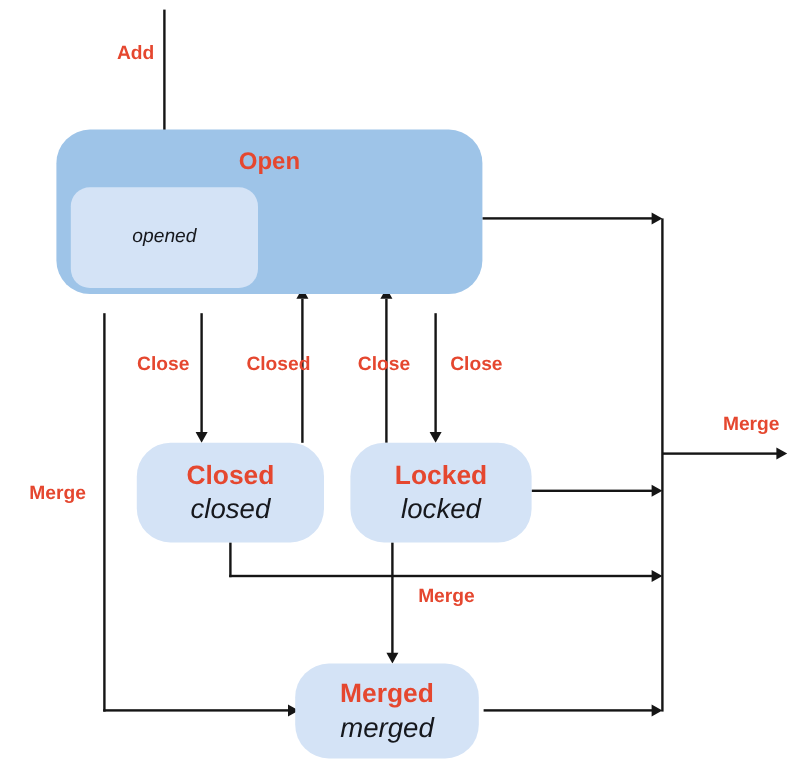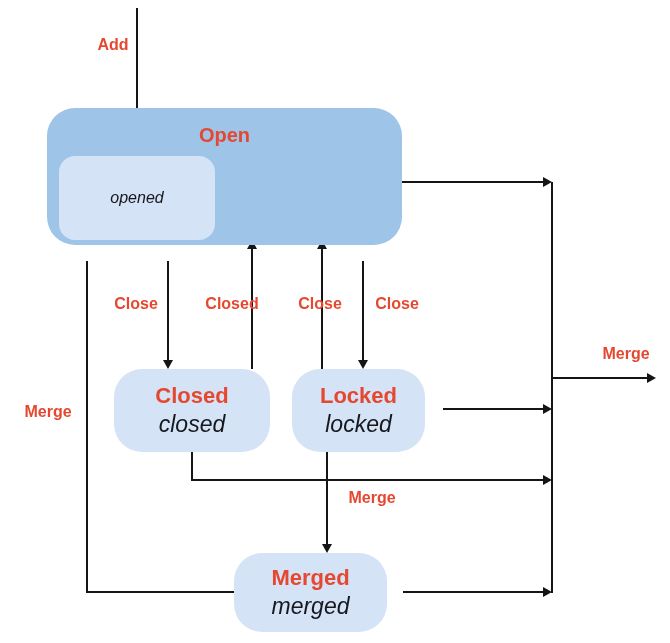--- a/index.html
+++ b/index.html
@@ -90,26 +90,26 @@
     <div class="substate" style="left:12px;top:48px;width:156px;height:84px;">
       <span class="state-sub">opened</span>
     </div>
   </div>
 
   <div class="state" style="left:114px;top:369px;width:156px;height:83px;">
     <div class="state-title">Closed</div>
     <div class="state-sub">closed</div>
   </div>
 
-  <div class="state" style="left:292px;top:369px;width:133px;height:83px;">
+  <div class="state" style="left:292px;top:369px;width:151px;height:83px;">
     <div class="state-title">Locked</div>
     <div class="state-sub">locked</div>
   </div>
 
-  <div class="state" style="left:234px;top:553px;width:153px;height:79px;">
+  <div class="state" style="left:246px;top:553px;width:153px;height:79px;">
     <div class="state-title">Merged</div>
     <div class="state-sub">merged</div>
   </div>
 
   <div class="lbl" style="left:113px;top:45px;">Add</div>
   <div class="lbl" style="left:136px;top:304px;text-align:center;">Close</div>
   <div class="lbl" style="left:232px;top:304px;">Closed</div>
   <div class="lbl" style="left:320px;top:304px;">Close</div>
   <div class="lbl" style="left:397px;top:304px;">Close</div>
   <div class="lbl" style="left:48px;top:412px;">Merge</div>

